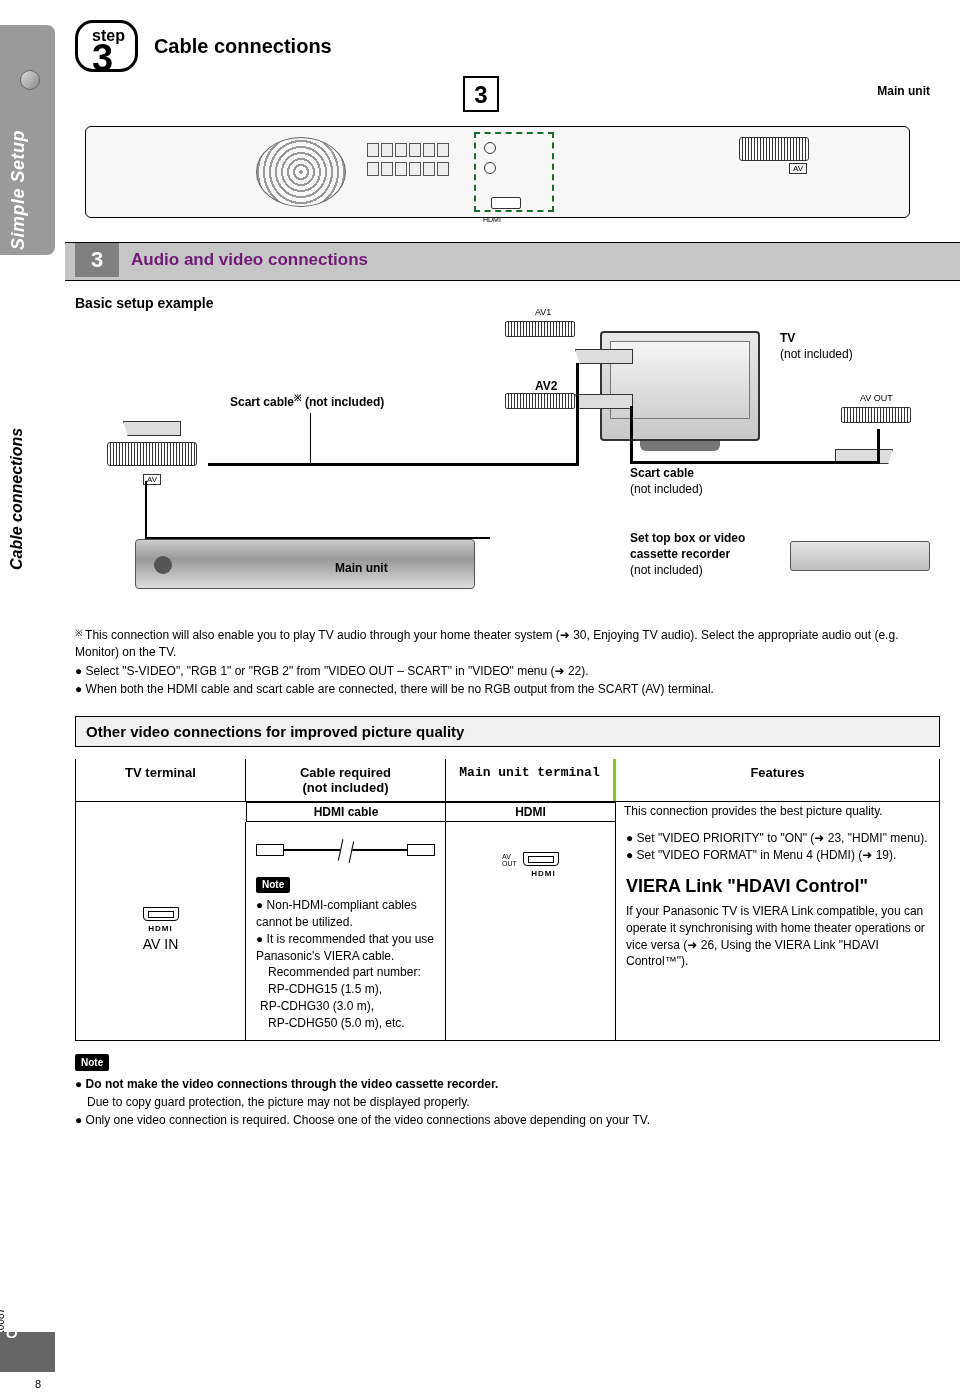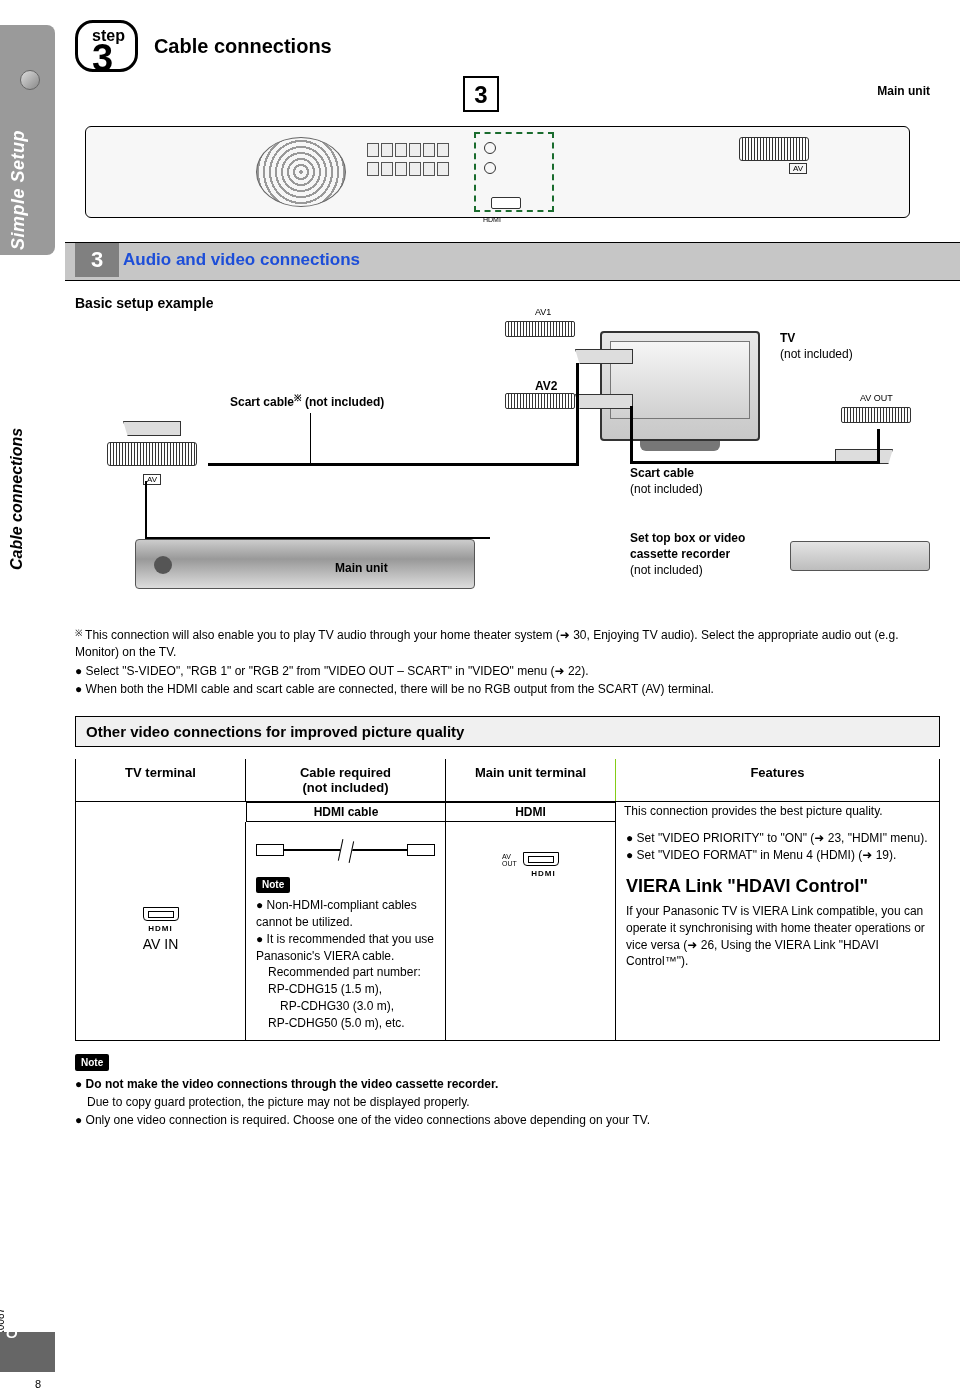--- a/index.html
+++ b/index.html
@@ -163,22 +163,22 @@
     height:34px;
   }
   .section-bar .num {
     background:#808080; color:#fff;
     font-size:22px; font-weight:bold;
     width:44px; height:34px;
     text-align:center; line-height:34px;
     margin-left:10px;
   }
   .section-bar .txt {
-    color:#1d4ed8; font-weight:bold; font-size:17px;
-    margin-left:4px;
+    color:#701a75; font-weight:bold; font-size:17px;
+    margin-left:12px;
   }
   .section-bar-after { height:6px; background:#c6c6c6; border-bottom:1px solid #000; margin-left:-10px; margin-right:-20px; margin-top:-1px;}
 
   .subsection { margin-top:14px; }
   .basic-setup { font-weight:bold; font-size:14px; margin-bottom:10px; }
 
   .setup-diagram {
     position:relative;
     height:290px;
     width:860px;
@@ -261,21 +261,21 @@
     font-size:15px;
     padding:6px 10px;
     margin-top:18px;
   }
 
   .table-wrap { border-left:1px solid #000; border-right:1px solid #000; border-bottom:1px solid #000; margin-top:12px; }
   .thead-row { display:flex; border-bottom:1px solid #000; }
   .th { text-align:center; font-weight:bold; padding:6px 4px; font-size:13px;}
   .col1 { width:170px; border-right:1px solid #000;}
   .col2 { width:200px; border-right:1px solid #000;}
-  .col3 { width:170px; border-right:1px solid #84cc16;}
+  .col3 { width:170px; border-right:3px solid #84cc16;font-family:Liberation Mono, monospace;}
   .col4 { flex:1; }
 
   .row2 { display:flex; }
   .row2 .th2 { text-align:center; font-weight:bold; font-size:12px; padding:2px 0;}
   .hdmi-cable-label { border:1px solid #000; width:200px; }
   .hdmi-term-label { border:1px solid #000; border-left:none; width:170px;}
   .row2-feat { flex:1; padding:2px 8px; font-size:12px;}
 
   .row3 { display:flex; }
   .cell { padding:8px 10px; font-size:12px; line-height:1.4;}
@@ -468,21 +468,21 @@
             <div class="plug-l"></div>
             <div class="wire"></div>
             <div class="break"></div>
             <div class="plug-r"></div>
           </div>
           <span class="note-tag">Note</span>
           <p class="bullet" style="margin-top:4px;">Non-HDMI-compliant cables cannot be utilized.</p>
           <p class="bullet">It is recommended that you use Panasonic's VIERA cable.</p>
           <p style="margin-left:12px;">Recommended part number:</p>
           <p style="margin-left:12px;">RP-CDHG15 (1.5 m),</p>
-          <p style="margin-left:24px;">RP-CDHG30 (3.0 m),</p>
+          <p style="margin-left:4px;">RP-CDHG30 (3.0 m),</p>
           <p style="margin-left:12px;">RP-CDHG50 (5.0 m), etc.</p>
         </div>
 
         <div class="cell cell3">
           <div style="display:flex;align-items:center;gap:6px;">
             <div style="font-size:7px;line-height:1;">AV<br>OUT</div>
             <div class="hdmi-icon"></div>
           </div>
           <div class="hdmi-text" style="margin-left:26px;">HDMI</div>
         </div>

